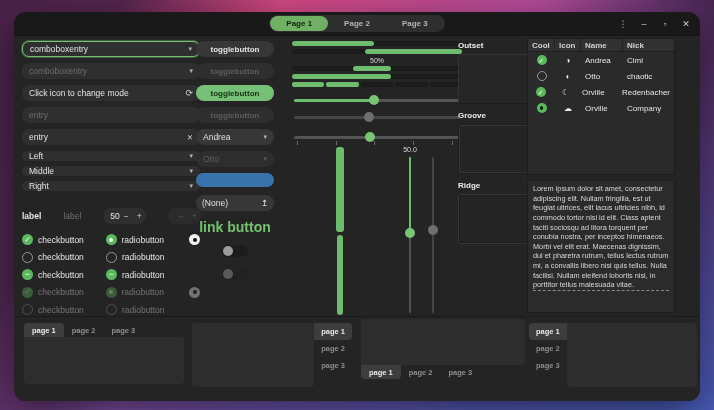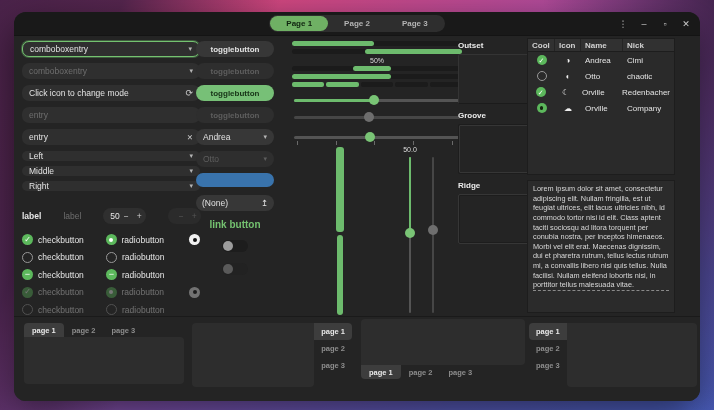--- a/index.html
+++ b/index.html
@@ -68,21 +68,21 @@
 
   .btn { height:16px; border-radius:8px; background:#373737; display:flex; align-items:center;
     justify-content:center; font-size:8px; font-weight:bold; color:#e2e2e2; margin-bottom:6px; padding:0 6px; }
   .btn.disabled { color:#5e5e5e; background:#2e2e2e; }
   .btn.green { background:#77c077; color:#173317; }
   .btn.combo { justify-content:flex-start; font-weight:normal; font-size:8.5px; padding:0 7px; }
   .btn.combo .caret { margin-left:auto; color:#b5b5b5; font-size:7px; }
   .font-btn { justify-content:space-between; font-size:7.5px; margin-top:4px; }
   .color-btn { height:14px; margin:3px 0 8px; border-radius:7px; }
   .file-btn { justify-content:space-between; font-weight:normal; font-size:8.5px; margin-top:2px;text-align:right; }
-  .link { color:#74c270; font-size:10px; font-weight:bold; text-align:center; margin:8px 0 10px; }
+  .link { color:#74c270; font-size:14px; font-weight:bold; text-align:center; margin:8px 0 10px; }
   .switch { width:26px; height:12px; background:#1d1d1d; border-radius:6px; margin:0 auto 11px; position:relative; }
   .switch .knob { position:absolute; left:1px; top:1px; width:10px; height:10px; border-radius:50%; background:#9c9c9c; }
   .switch.disabled { background:#222; } .switch.disabled .knob { background:#5a5a5a; }
 
   
   .track { height:5px; background:#1b1b1b; border-radius:3px; position:relative; margin-bottom:3px; }
   .fill { position:absolute; top:0; bottom:0; left:0; background:#6dbb6d; border-radius:3px; }
   .fill.right { left:auto; right:0; }
   .pct { text-align:center; font-size:7px; color:#dcdcdc; margin:0 0 1px; line-height:8px; }
   .discrete { display:flex; gap:2px; height:5px; margin-bottom:7px; }

